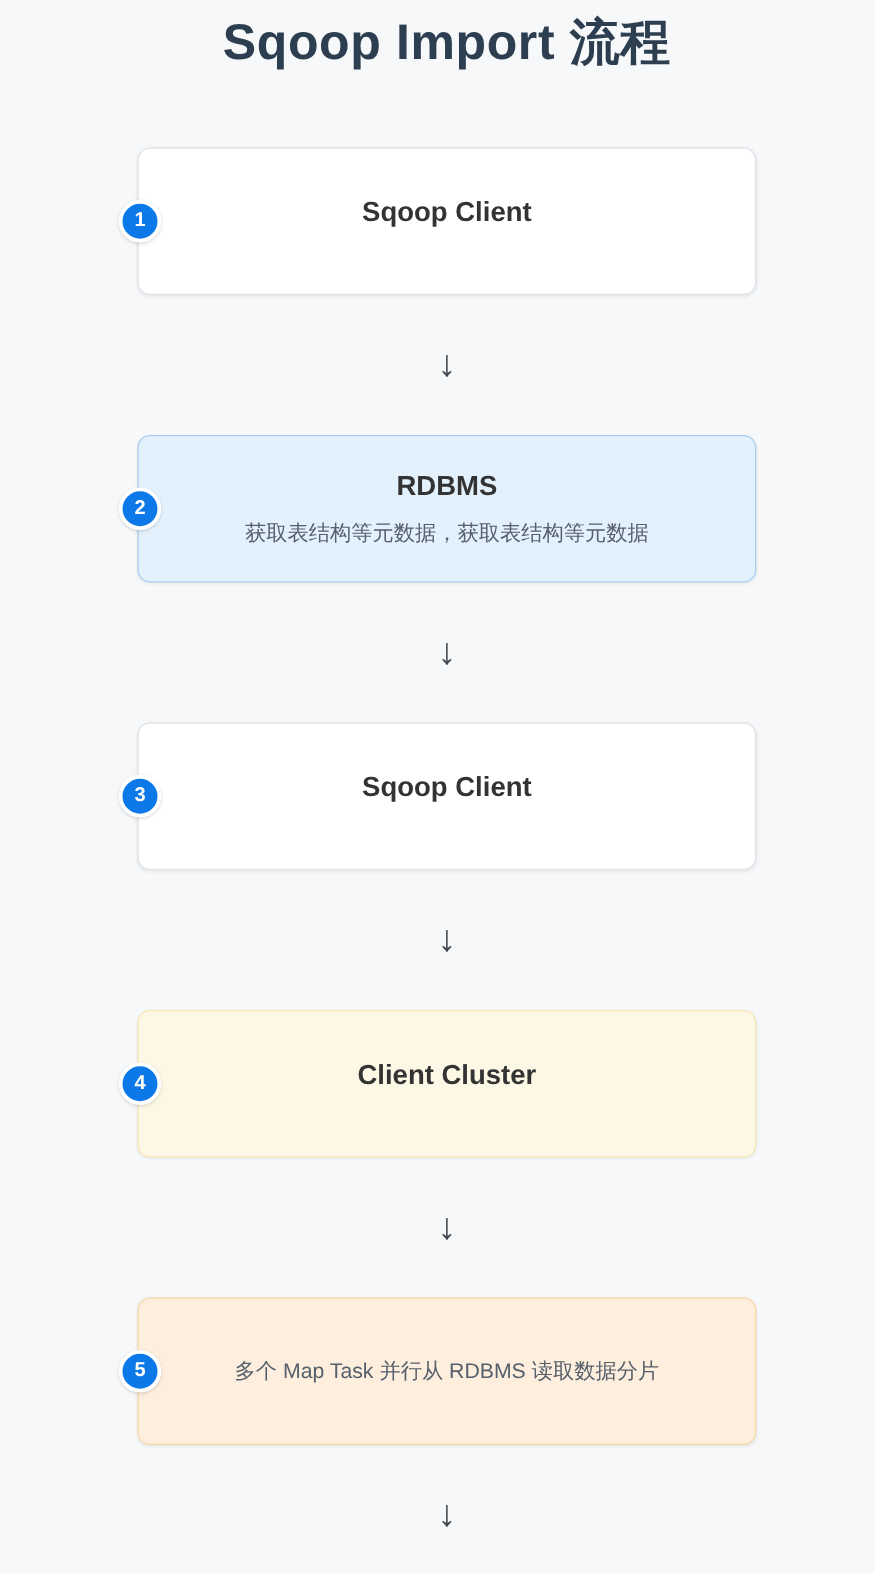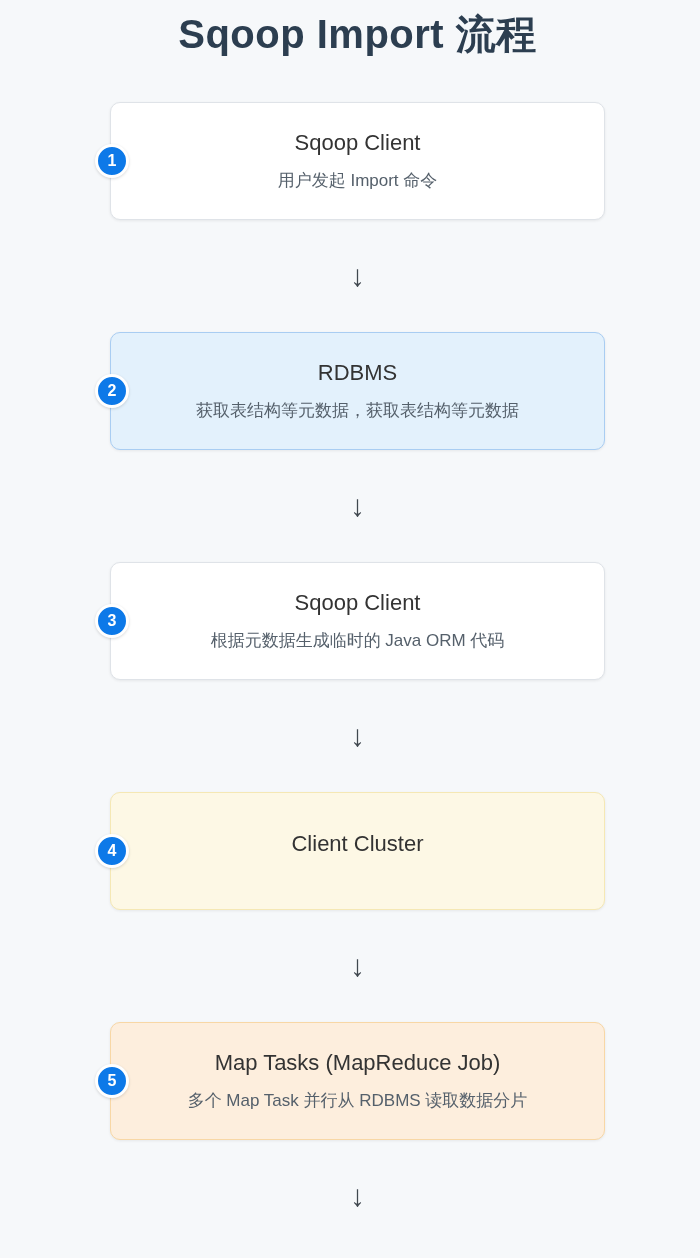--- a/index.html
+++ b/index.html
@@ -10,21 +10,21 @@
     background: #f6f8fa;
     font-family: "Liberation Sans", "DejaVu Sans", sans-serif;
   }
   .page {
     width: 700px;
     height: 1258px;
     padding-left: 110px;
     padding-right: 95px;
   }
   h1.page-title {
-    margin: 8px 0 42px 0;
+    margin: 8px 0 58px 0;
     font-size: 40px;
     line-height: 52px;
     font-weight: 700;
     text-align: center;
     color: #2c3e50;
     letter-spacing: 0.5px;
   }
   .flow { width: 495px; }
   .step-card {
     position: relative;
@@ -54,21 +54,21 @@
     color: #ffffff;
     font-size: 16px;
     font-weight: 700;
     display: flex;
     align-items: center;
     justify-content: center;
     box-shadow: 0 1px 3px rgba(0,0,0,0.15);
   }
   .step-title {
     font-size: 22px;
-    font-weight: 400;
+    font-weight: 700;
     color: #333333;
     margin-bottom: 13px;
     line-height: 1.2;
   }
   .step-desc {
     font-size: 17px;
     color: #55606b;
     line-height: 1.3;
   }
   .arrow {
@@ -84,53 +84,50 @@
 </head>
 <body>
 
 <div class="page">
   <h1 class="page-title">Sqoop Import 流程</h1>
   <div class="flow" id="flow">
   <div class="step-block">
     <div class="step-card" style="background: rgb(255, 255, 255); border-color: rgb(223, 227, 232);">
       <div class="step-number">1</div>
       <div class="step-title">Sqoop Client</div>
-      <div class="step-desc">用户发起 Import 命令</div>
     </div>
     <div class="arrow">↓</div>
   </div>
 
   <div class="step-block">
     <div class="step-card" style="background: rgb(227, 241, 252); border-color: rgb(169, 205, 242);">
       <div class="step-number">2</div>
       <div class="step-title">RDBMS</div>
       <div class="step-desc">获取表结构等元数据，获取表结构等元数据</div>
     </div>
     <div class="arrow">↓</div>
   </div>
 
   <div class="step-block">
     <div class="step-card" style="background: rgb(255, 255, 255); border-color: rgb(223, 227, 232);">
       <div class="step-number">3</div>
       <div class="step-title">Sqoop Client</div>
-      <div class="step-desc">根据元数据生成临时的 Java ORM 代码</div>
     </div>
     <div class="arrow">↓</div>
   </div>
 
   <div class="step-block">
     <div class="step-card" style="background: rgb(253, 248, 229); border-color: rgb(245, 232, 180);">
       <div class="step-number">4</div>
       <div class="step-title">Client Cluster</div>
     </div>
     <div class="arrow">↓</div>
   </div>
 
   <div class="step-block">
     <div class="step-card" style="background: rgb(253, 238, 221); border-color: rgb(248, 215, 165);">
       <div class="step-number">5</div>
-      <div class="step-title">Map Tasks (MapReduce Job)</div>
       <div class="step-desc">多个 Map Task 并行从 RDBMS 读取数据分片</div>
     </div>
     <div class="arrow">↓</div>
   </div>
 </div>
 </div>
 
 </body></html>

